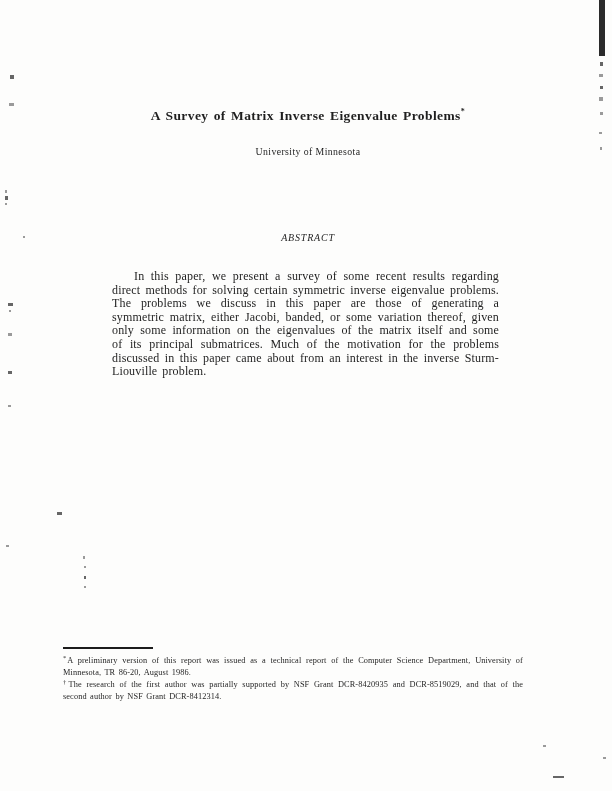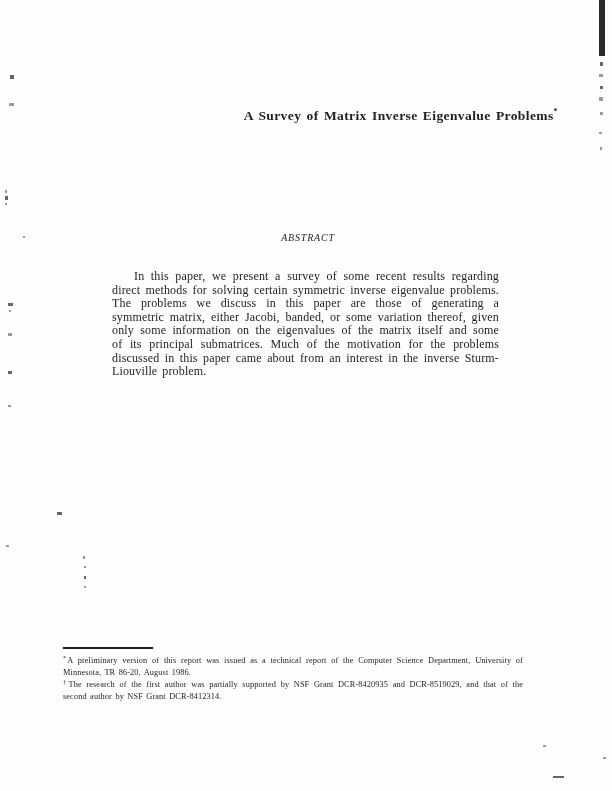--- a/index.html
+++ b/index.html
@@ -16,21 +16,21 @@
     overflow: hidden;
     font-family: "Liberation Serif", "DejaVu Serif", serif;
     color: #1f1f1f;
   }
   
   .title {
     position: absolute;
     top: 98px;
     left: 58px;
     width: 500px;
-    text-align: right;
+    text-align: center;
     font-size: 13.5px;
     font-weight: bold;
     letter-spacing: 0.4px;
     word-spacing: 1.5px;
   }
   .title sup {
     font-size: 8px;
     vertical-align: 6px;
   }
   .author-name {
@@ -117,20 +117,21 @@
   .artifact.faint { background: #9a9a9a; }
   .artifact.mid { background: #666; }
 </style>
 </head>
 <body>
 
 <div class="scan-page">
 
   <h1 class="title"><span>A Survey of Matrix Inverse Eigenvalue Problems</span><sup>*</sup></h1>
 
+  <div class="affiliation author1-affil">University of Minnesota</div>
 
 
   <div class="abstract-heading">ABSTRACT</div>
   <p class="abstract-body">In this paper, we present a survey of some recent results regarding direct methods for solving certain symmetric inverse eigenvalue problems. The problems we discuss in this paper are those of generating a symmetric matrix, either Jacobi, banded, or some variation thereof, given only some information on the eigenvalues of the matrix itself and some of its principal submatrices. Much of the motivation for the problems discussed in this paper came about from an interest in the inverse Sturm-Liouville problem.</p>
 
   <div class="footnote-rule"></div>
 
   <p class="footnote footnote1"><sup>*</sup><span>A preliminary version of this report was issued as a technical report of the Computer Science Department, University of Minnesota, TR 86-20, August 1986.</span></p>
 
   <p class="footnote footnote2"><sup>†</sup><span>The research of the first author was partially supported by NSF Grant DCR-8420935 and DCR-8519029, and that of the second author by NSF Grant DCR-8412314.</span></p>

